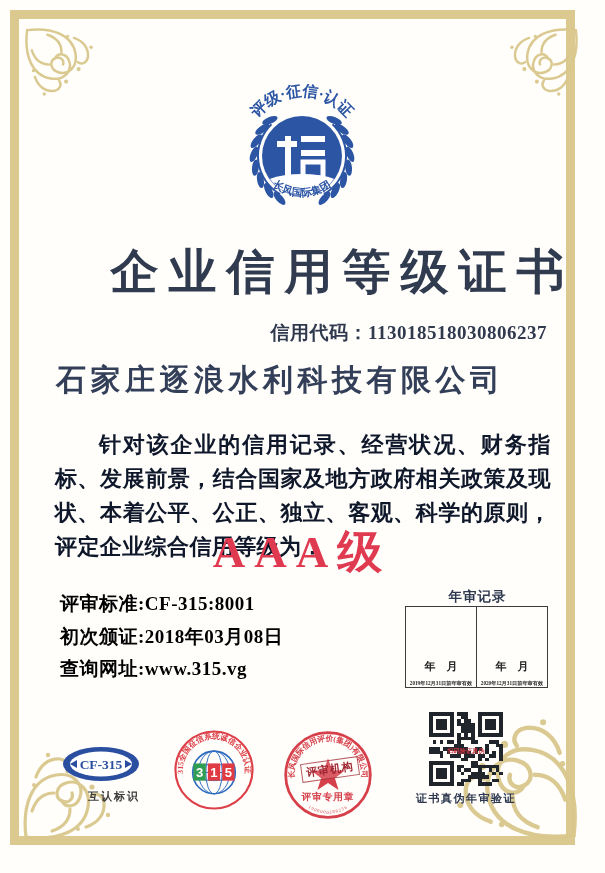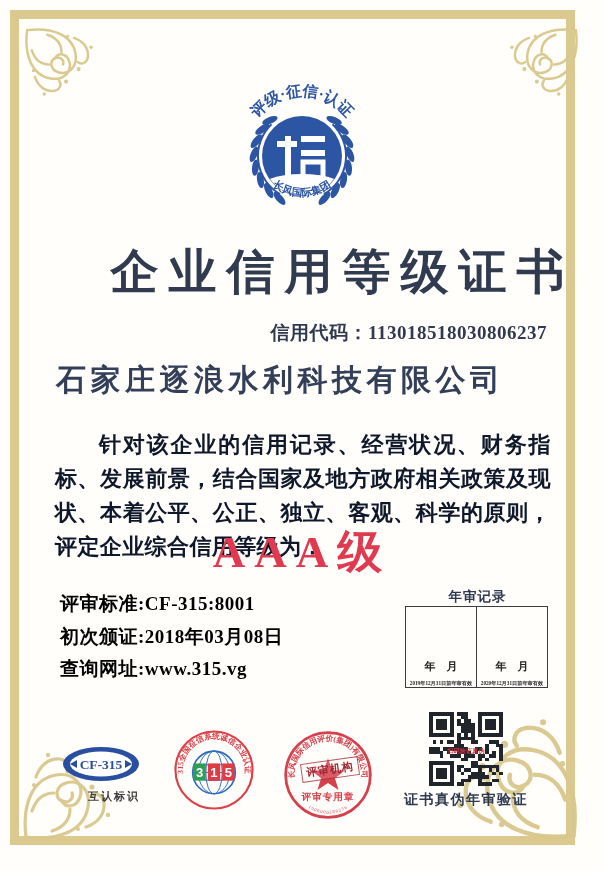--- a/index.html
+++ b/index.html
@@ -39,22 +39,22 @@
   
   #cf-caption{position:absolute;left:60px;top:789px;width:80px;text-align:right;
               font-size:11px;font-weight:bold;color:#3a3a3a;letter-spacing:2px;}
   #stamp-label{position:absolute;left:301px;top:760px;transform:rotate(-8deg);
                font-size:11px;font-weight:bold;color:#a12733;border:1.5px solid rgba(161,39,51,.75);
                padding:1px 4px;letter-spacing:1px;background:rgba(255,255,255,.15);}
   #qr-box{position:absolute;left:429px;top:712px;width:74px;height:74px;}
   #qr-overlay{position:absolute;left:429px;top:744px;width:74px;text-align:center;
               font-size:10px;font-weight:bold;color:#c2333e;transform:scale(0.62);
               transform-origin:center center;white-space:nowrap;}
-  #qr-caption{position:absolute;left:404px;top:791px;width:124px;text-align:right;
-              font-size:14px;font-weight:bold;color:#2e3950;letter-spacing:1.5px;}
+  #qr-caption{position:absolute;left:404px;top:791px;width:124px;text-align:center;
+              font-size:11px;font-weight:bold;color:#2e3950;letter-spacing:1.5px;}
 </style>
 </head>
 <body>
 
 <div id="cert">
 
   <svg width="0" height="0" style="position:absolute">
     <defs>
       <symbol id="fl" viewBox="0 0 100 100">
         <g fill="none" stroke="#d9c78c" stroke-width="3.2" stroke-linecap="round">

